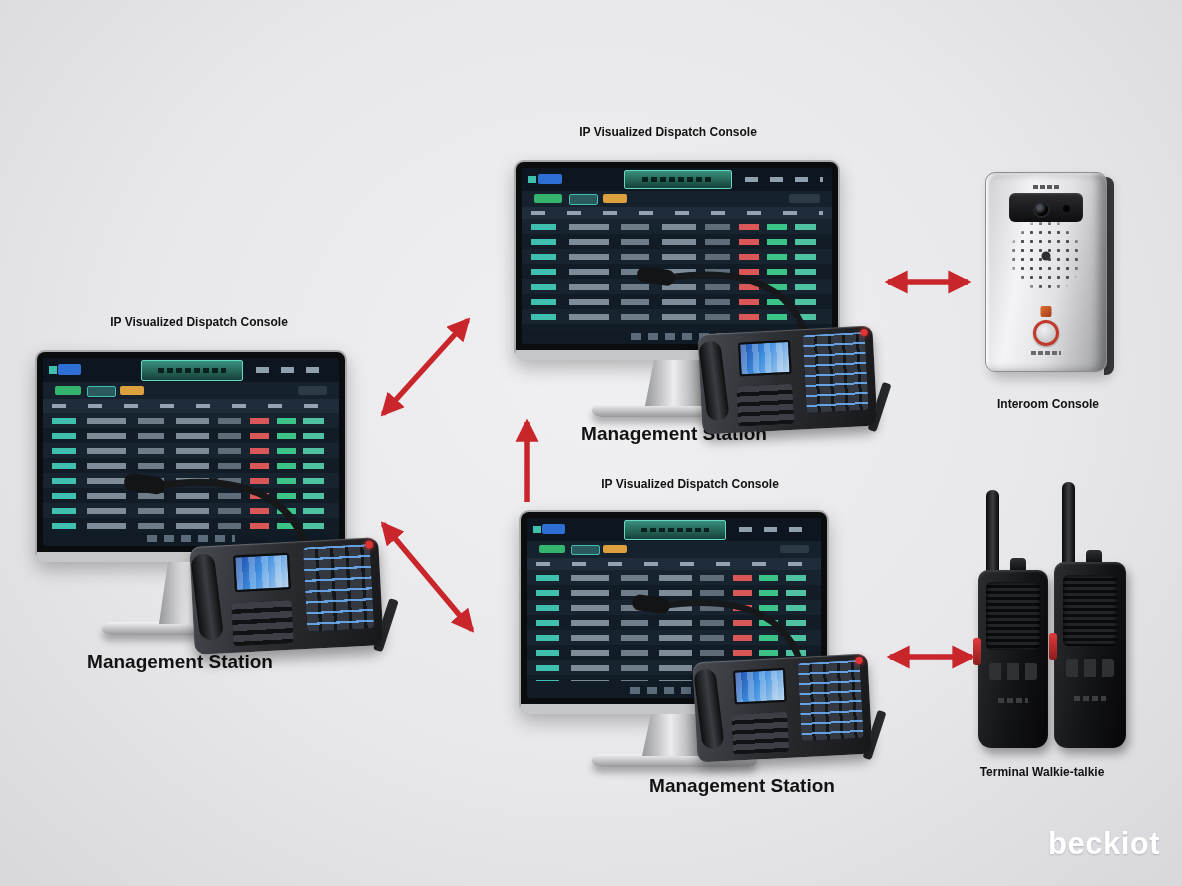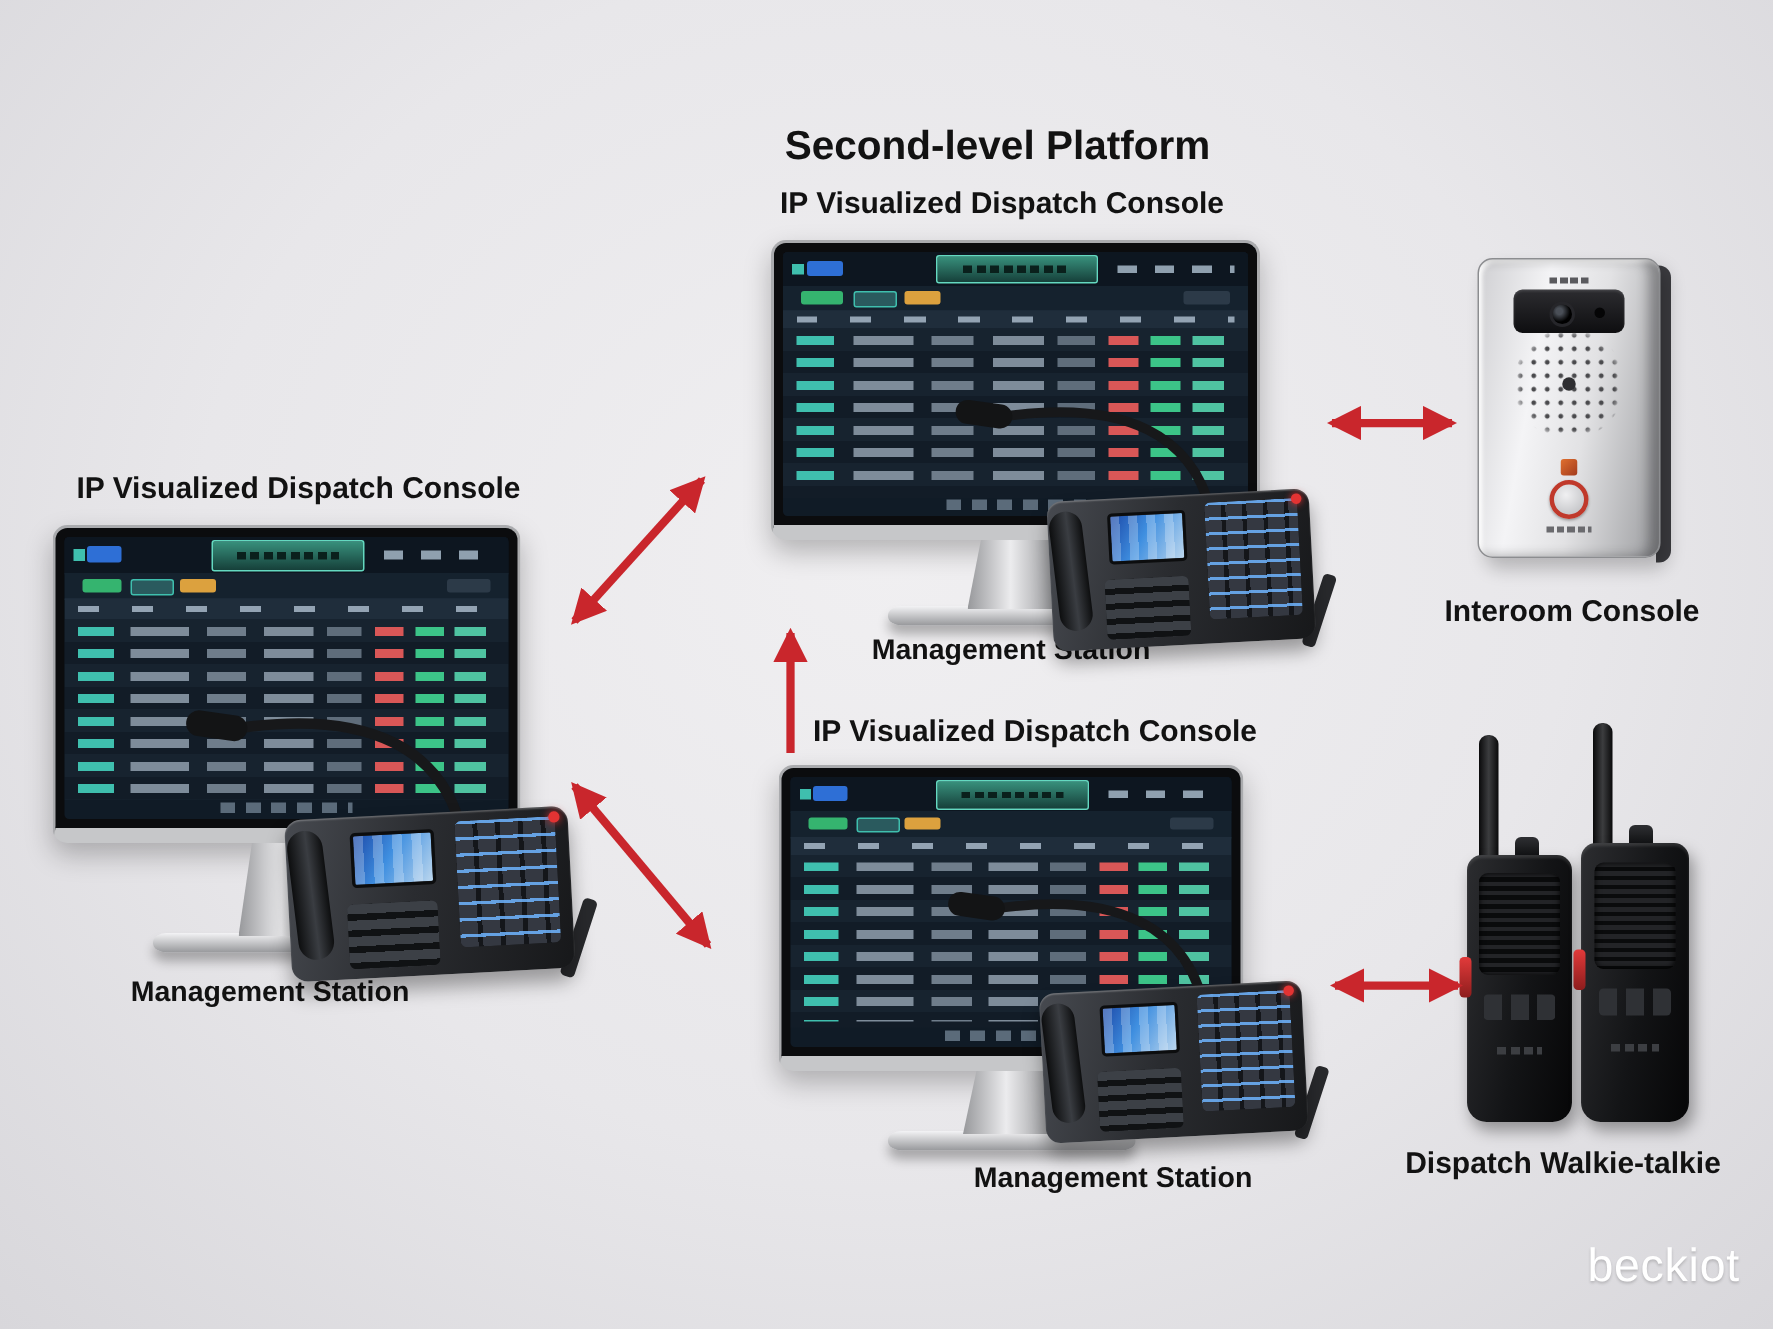--- a/index.html
+++ b/index.html
@@ -3,21 +3,21 @@
 <meta charset="utf-8">
 <style>
   html,body{margin:0;padding:0;}
   body{font-family:"Liberation Sans",sans-serif;background:#dddce0;}
   #canvas{position:relative;width:1182px;height:886px;overflow:hidden;
     background:radial-gradient(ellipse at 50% 42%, #f0eff1 0%, #e8e7ea 55%, #d8d7db 100%);}
 
   
   .h-title{position:absolute;transform:translateX(-50%);font-weight:700;color:var(--label,#121212);white-space:nowrap;}
   .t-big{font-size:27px;}
-  .t-sub{font-size:20px;}
+  .t-sub{font-size:12px;}
   .t-station{font-size:19px;}
 
   
   .monitor{position:absolute;}
   .mon-frame{background:#0b0c0e;border:2px solid #aaabae;border-bottom:10px solid #c6c7c9;
     border-radius:10px;padding:6px;box-shadow:0 8px 18px rgba(0,0,0,.25);}
   .mon-neck{margin:0 auto;background:linear-gradient(90deg,#97989b,#ececee 45%,#88898c);
     clip-path:polygon(14% 0,86% 0,100% 100%,0 100%);width:64px;}
   .mon-base{margin:-2px auto 0;height:13px;background:linear-gradient(#f3f3f5,#97989b);
     border-radius:9px/6px;box-shadow:0 6px 7px rgba(0,0,0,.28);}
@@ -122,42 +122,41 @@
     background:repeating-linear-gradient(to right,#2f3135 0 12px,transparent 12px 18px);border-radius:3px;}
   .wk-label{position:absolute;left:28%;top:72%;width:44%;height:5px;
     background:repeating-linear-gradient(to right,#3c3e42 0 6px,transparent 6px 9px);}
 
   
   .arrows{position:absolute;left:0;top:0;pointer-events:none;z-index:40;}
   .arrow-line{stroke:var(--arrow,#c9262c);stroke-width:5.5;}
   #ah path{fill:var(--arrow,#c9262c);}
 
   
-  .logo{position:absolute;right:22px;top:826px;font-size:31px;font-weight:400;letter-spacing:.5px;
+  .logo{position:absolute;right:22px;top:826px;font-size:31px;font-weight:700;letter-spacing:.5px;
     color:var(--logo,#ffffff);text-shadow:0 1px 2px rgba(0,0,0,.18);z-index:50;}
 
   
   .m-a{left:35px;top:350px;width:312px;z-index:10;}
   .m-a .screen{height:188px;} .m-a .mon-neck{height:62px;} .m-a .mon-base{width:178px;}
   .m-b{left:514px;top:160px;width:326px;z-index:10;}
   .m-b .screen{height:176px;} .m-b .mon-neck{height:46px;} .m-b .mon-base{width:170px;}
   .m-c{left:519px;top:510px;width:310px;z-index:10;}
   .m-c .screen{height:180px;} .m-c .mon-neck{height:42px;} .m-c .mon-base{width:165px;}
   .ph-a{left:192px;top:542px;z-index:20;transform:scale(1.08);transform-origin:top left;}
   .ph-b{left:700px;top:330px;z-index:20;}
   .ph-c{left:695px;top:658px;z-index:20;}
   .wk-a{left:978px;top:570px;width:70px;height:178px;z-index:10;}
   .wk-b{left:1054px;top:562px;width:72px;height:186px;z-index:11;}
 </style>
 </head>
 <body>
 
 <div id="canvas">
 
-  <div class="h-title t-big" style="left:665px;top:82px;">Second-level Platform</div>
   <div class="h-title t-sub" style="left:668px;top:125px;">IP Visualized Dispatch Console</div>
   <div class="h-title t-sub" style="left:199px;top:315px;">IP Visualized Dispatch Console</div>
   <div class="h-title t-sub" style="left:690px;top:477px;z-index:41;">IP Visualized Dispatch Console</div>
 
   <div class="monitor m-a">
     <div class="mon-frame">
       <div class="screen">
         <div class="scr-top">
             <span class="scr-pill pb"></span>
             <span class="scr-banner"></span>
@@ -324,21 +323,21 @@
       <div class="wk-ptt"></div>
       <div class="wk-btns"></div>
       <div class="wk-label"></div>
     </div>
   </div>
 
   <div class="h-title t-station" style="left:180px;top:651px;">Management Station</div>
   <div class="h-title t-station" style="left:674px;top:423px;">Management Station</div>
   <div class="h-title t-station" style="left:742px;top:775px;">Management Station</div>
   <div class="h-title t-sub" style="left:1048px;top:397px;">Interoom Console</div>
-  <div class="h-title t-sub" style="left:1042px;top:765px;">Dispatch Walkie-talkie</div>
+  <div class="h-title t-sub" style="left:1042px;top:765px;">Terminal Walkie-talkie</div>
 
   <svg class="arrows" width="1182" height="886">
     <defs>
       <marker id="ah" viewBox="0 0 10 10" refX="8.5" refY="5" markerWidth="4.2" markerHeight="4.2" orient="auto-start-reverse">
         <path d="M0,0 L10,5 L0,10 z"></path>
       </marker>
     </defs>
     <line class="arrow-line" x1="383" y1="414" x2="468" y2="320" marker-start="url(#ah)" marker-end="url(#ah)"></line>
     <line class="arrow-line" x1="383" y1="524" x2="472" y2="630" marker-start="url(#ah)" marker-end="url(#ah)"></line>
     <line class="arrow-line" x1="527" y1="502" x2="527" y2="422" marker-end="url(#ah)"></line>

